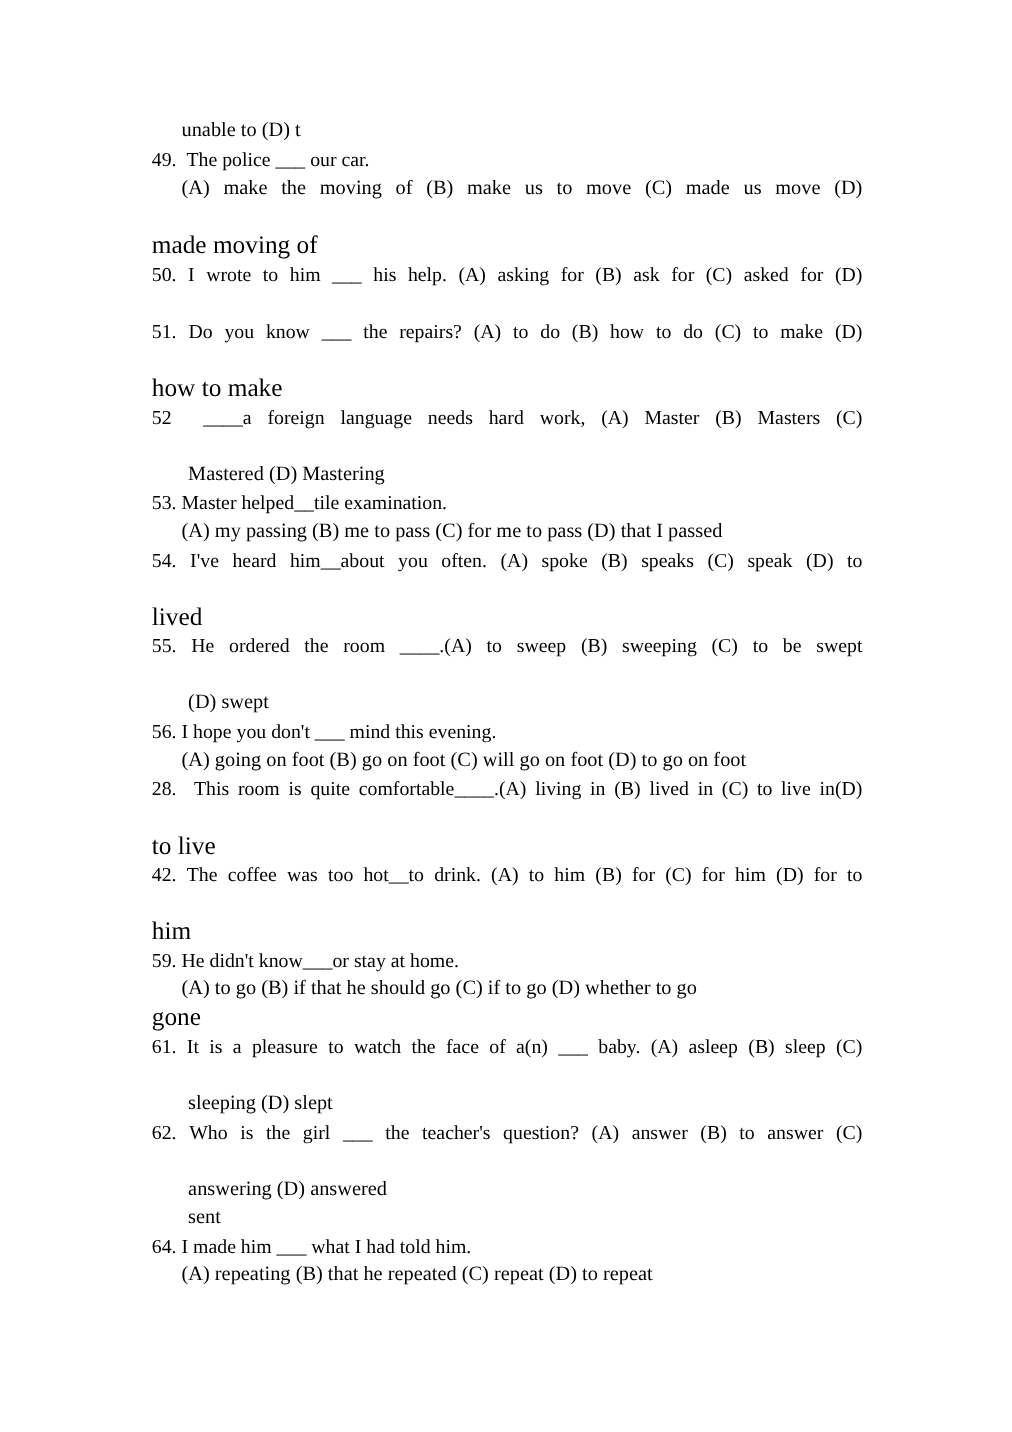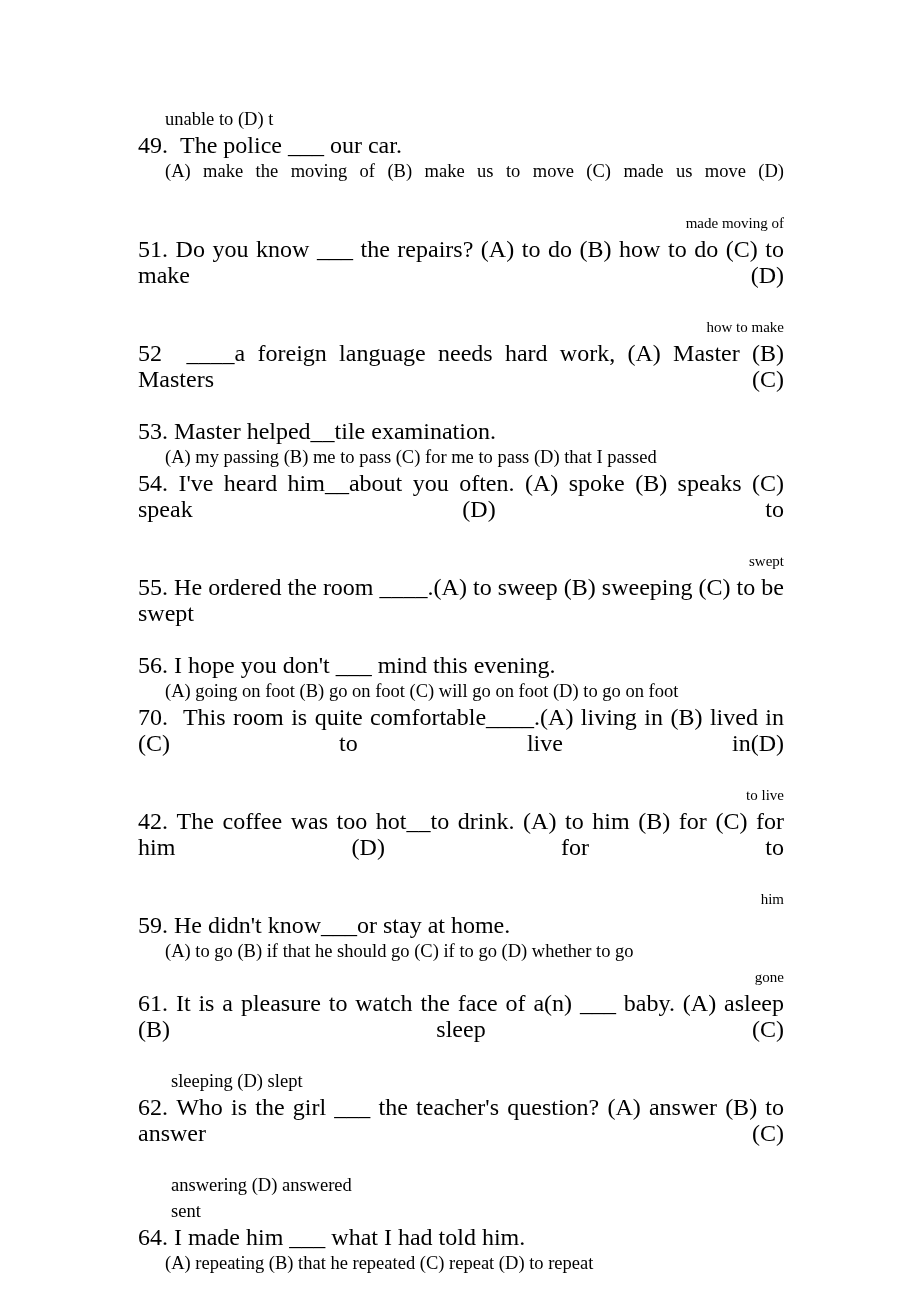--- a/index.html
+++ b/index.html
@@ -21,21 +21,21 @@
     padding-left: 39px;
   }
   .content {
     position: absolute;
     left: 138px;
     top: 106px;
     width: 646px;
   }
   
   .q {
-    font-size: 24px;
+    font-size: 18px;
     line-height: 26px;
     text-align: justify;
     text-justify: inter-word;
     margin: 0;
     white-space: normal;
   }
   
   .q.flush {
     text-indent: 0;
     padding-left: 0;
@@ -46,24 +46,24 @@
     line-height: 26px;
     margin: 0;
     padding-left: 27px;
     text-align: justify;
     text-justify: inter-word;
   }
   .line-indent.wide {
     padding-left: 33px;
   }
   .line-plain {
-    font-size: 15px;
+    font-size: 23px;
     line-height: 26px;
     margin: 0;
-    text-align: right;
+    text-align: left;
   }
   
   .q::after,
   .line-indent::after {
     content: "";
     display: inline-block;
     width: 100%;
   }
   .noJustify {
     text-align: left;
@@ -80,51 +80,56 @@
   <div class="content">
 
     <p class="line-indent noJustify">unable to (D) t</p>
 
     <p class="q flush noJustify">
       <span class="num">49.</span><span>&nbsp;&nbsp;</span><span>The police ___ our car.</span>
     </p>
     <p class="line-indent">(A) make the moving of      (B) make us to move (C) made us move          (D)</p>
     <p class="line-plain">made moving of</p>
 
+    <p class="q flush">
+      <span class="num">50.</span><span>&nbsp;</span><span>I wrote to him ___ his help. (A)      asking for    (B) ask for   (C) asked for      (D)</span>
+    </p>
 
     <p class="q flush">
       <span class="num">51.</span><span>&nbsp;</span><span>Do you know ___ the repairs? (A) to do     (B) how to do     (C) to make (D)</span>
     </p>
     <p class="line-plain">how to make</p>
 
     <p class="q flush">
       <span class="num">52</span><span>&nbsp;&nbsp;</span><span>____a foreign language needs hard work, (A)    Master   (B) Masters  (C)</span>
     </p>
+    <p class="line-indent wide noJustify">Mastered (D) Mastering</p>
 
     <p class="q flush noJustify">
       <span class="num">53.</span><span>&nbsp;</span><span>Master helped__tile examination.</span>
     </p>
     <p class="line-indent noJustify">(A) my passing  (B) me to pass   (C)   for me to pass     (D) that I passed</p>
 
     <p class="q flush">
       <span class="num">54.</span><span>&nbsp;</span><span>I've heard him__about you often. (A)   spoke       (B) speaks (C)  speak     (D)  to</span>
     </p>
-    <p class="line-plain">swept</p>
+    <p class="line-plain">lived</p>
 
     <p class="q flush">
       <span class="num">55.</span><span>&nbsp;</span><span>He  ordered the room ____.(A)      to sweep         (B) sweeping  (C) to be  swept</span>
     </p>
+    <p class="line-indent wide noJustify">(D) swept</p>
 
     <p class="q flush noJustify">
       <span class="num">56.</span><span>&nbsp;</span><span>I hope you don't ___ mind this evening.</span>
     </p>
     <p class="line-indent noJustify">(A)  going on foot        (B) go on foot  (C)  will go on foot    (D) to go on foot</p>
 
     <p class="q flush">
-      <span class="num">70.</span><span>&nbsp;&nbsp;</span><span>This room is quite comfortable____.(A)     living in (B) lived in   (C)  to live in(D)</span>
+      <span class="num">28.</span><span>&nbsp;&nbsp;</span><span>This room is quite comfortable____.(A)     living in (B) lived in   (C)  to live in(D)</span>
     </p>
     <p class="line-plain">to live</p>
 
     <p class="q flush">
       <span class="num">42.</span><span>&nbsp;</span><span>The coffee was too hot__to drink. (A) to him   (B) for   (C)  for him  (D)   for   to</span>
     </p>
     <p class="line-plain">him</p>
 
     <p class="q flush noJustify">
       <span class="num">59.</span><span>&nbsp;</span><span>He didn't know___or stay at home.</span>

